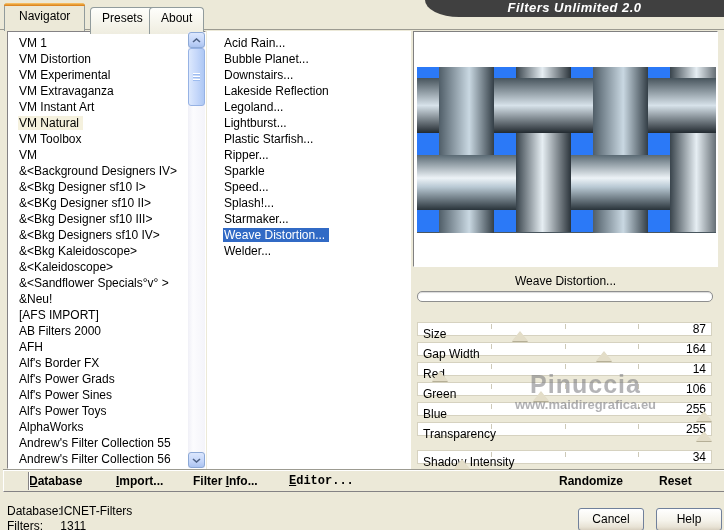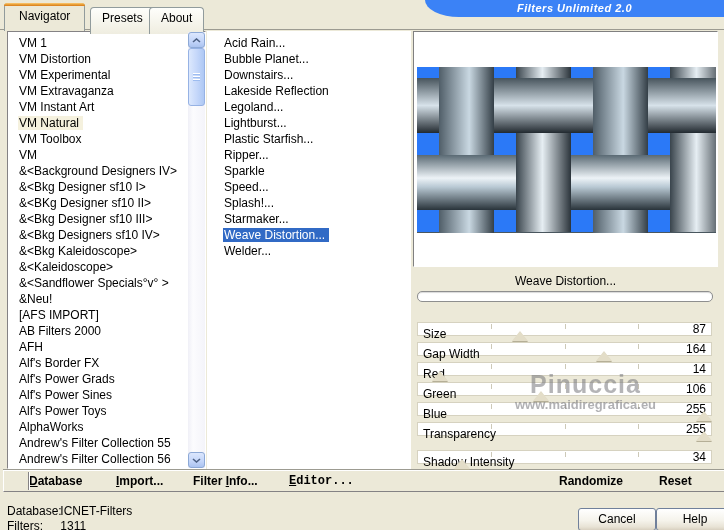--- a/index.html
+++ b/index.html
@@ -7,24 +7,24 @@
   body {
     position:relative; overflow:hidden;
     background:#ECE9D8;
     font-family:"Liberation Sans", sans-serif;
     font-size:12px; color:#000;
   }
 
   
   .banner {
     position:absolute; left:425px; top:0; width:299px; height:17px;
-    background:#3b82f6;
+    background:#404040;
     border-radius:0 0 0 34px / 0 0 0 17px;
     color:#fff; text-align:center; line-height:16px;
-    font-weight:bold; font-style:italic; font-size:11px; letter-spacing:.5px;
+    font-weight:bold; font-style:italic; font-size:13px; letter-spacing:.5px;
   }
 
   
   .tabs { position:absolute; left:0; top:0; width:724px; height:31px; }
   .tabline { position:absolute; left:0; top:29px; width:724px; height:1px; background:#9C9B91; }
   .tab {
     position:absolute; top:7px; height:27px; padding:0 11px;
     line-height:21px; text-align:center;
     background:linear-gradient(#FEFEFB,#EFEDE0);
     border:1px solid #919B9C; border-bottom:none;
@@ -145,21 +145,21 @@
   }
 
   
   .status { position:absolute; left:7px; top:504px; line-height:15px; }
   .st-row { white-space:nowrap; }
   .st-label { display:inline-block; width:50px; }
 
   
   .actions { position:absolute; left:0; top:508px; width:724px; height:23px; }
   .btn {
-    position:absolute; width:78px; height:23px;
+    position:absolute; width:66px; height:23px;
     background:linear-gradient(180deg,#FFFFFF 0%,#F5F3EB 55%,#E8E3D5 85%,#D8D0C0 100%);
     border:1px solid #70809B; border-radius:3px;
     font-family:"Liberation Sans",sans-serif; font-size:12px; text-align:center; line-height:21px;
     cursor:default;
   }
   .btn.focused { border-color:#3C5E9E; box-shadow:inset 0 0 0 2px #A8C3F1; }
   .actions > button:nth-of-type(1) { left:503px; width:65px;margin-top:40px; }
   .actions > button:nth-of-type(2) { left:578px; }
   .actions > button:nth-of-type(3) { left:656px; }
 </style>

